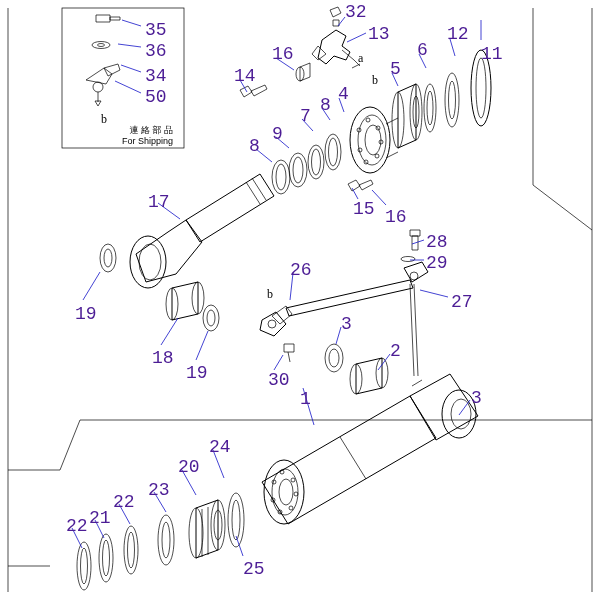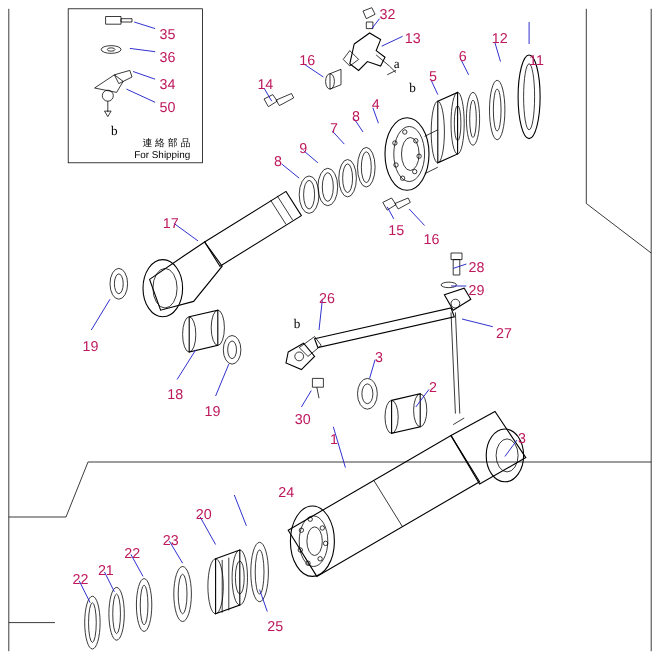--- a/index.html
+++ b/index.html
@@ -17,23 +17,23 @@
   }
   #diagram-svg {
     position: absolute;
     left: 0;
     top: 0;
     width: 600px;
     height: 600px;
   }
   .callout {
     position: absolute;
-    color: #be185d;
-    font-family: Liberation Sans, sans-serif;
-    font-size: 13px;
+    color: #4c1d95;
+    font-family: Liberation Mono, monospace;
+    font-size: 18px;
     line-height: 13px;
     white-space: nowrap;
     user-select: none;
   }
   .letter {
     position: absolute;
     color: #000000;
     font-family: "Liberation Serif", serif;
     font-size: 12px;
     line-height: 12px;
@@ -323,21 +323,21 @@
       <div class="callout" style="left: 186px; top: 367px;">19</div>
       <div class="callout" style="left: 426px; top: 236px;">28</div>
       <div class="callout" style="left: 426px; top: 257px;">29</div>
       <div class="callout" style="left: 451px; top: 296px;">27</div>
       <div class="callout" style="left: 290px; top: 264px;">26</div>
       <div class="callout" style="left: 341px; top: 318px;">3</div>
       <div class="callout" style="left: 268px; top: 374px;">30</div>
       <div class="callout" style="left: 390px; top: 345px;">2</div>
       <div class="callout" style="left: 300px; top: 393px;">1</div>
       <div class="callout" style="left: 471px; top: 392px;">3</div>
-      <div class="callout" style="left: 209px; top: 441px; margin-left: 44px;">24</div>
+      <div class="callout" style="left: 209px; top: 441px;">24</div>
       <div class="callout" style="left: 178px; top: 461px;">20</div>
       <div class="callout" style="left: 148px; top: 484px;">23</div>
       <div class="callout" style="left: 113px; top: 496px;">22</div>
       <div class="callout" style="left: 89px; top: 512px;">21</div>
       <div class="callout" style="left: 66px; top: 520px;">22</div>
       <div class="callout" style="left: 243px; top: 563px;">25</div>
       <div class="letter" style="left: 358px; top: 52px;">a</div>
       <div class="letter" style="left: 372px; top: 74px;">b</div>
       <div class="letter" style="left: 101px; top: 113px;">b</div>
       <div class="letter" style="left: 267px; top: 288px;">b</div>

